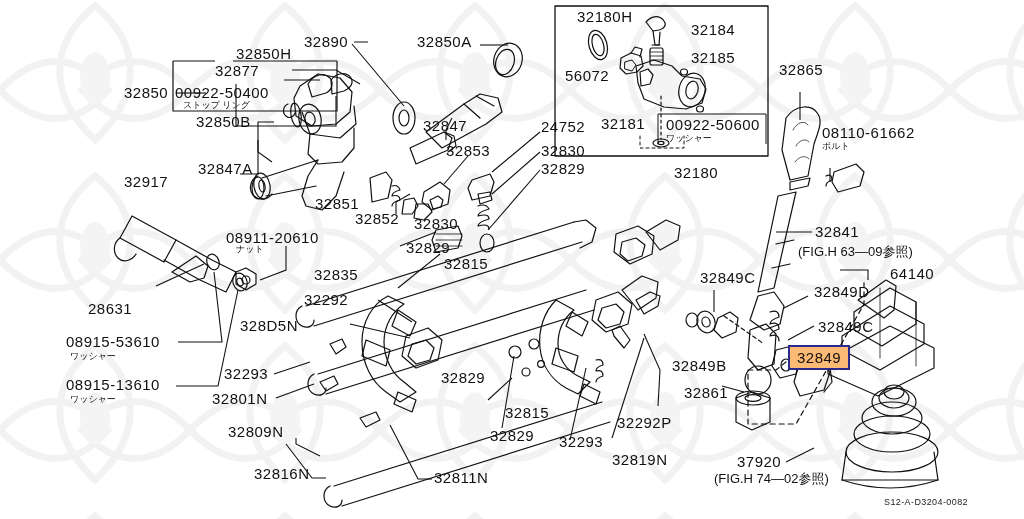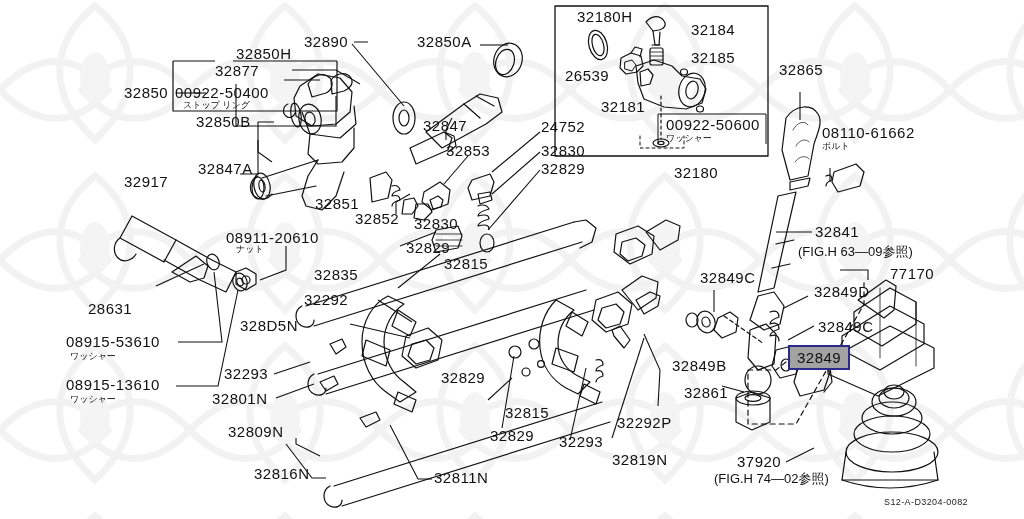--- a/index.html
+++ b/index.html
@@ -14,21 +14,21 @@
   #artwork{position:absolute;inset:0;}
   .lbl{
     position:absolute;white-space:nowrap;color:#111;
     font-family:"Liberation Sans",sans-serif;
     font-size:15px;letter-spacing:.5px;line-height:1;
   }
   .lbl.jp{font-size:9px;letter-spacing:0;}
   .lbl.fig{font-size:13px;letter-spacing:0;}
   .lbl.code{font-size:9px;letter-spacing:.4px;color:#222;}
   .hl{
-    position:absolute;background:#a3a3a3;border:2px solid #2a2a8c;
+    position:absolute;background:#fdba74;border:2px solid #2a2a8c;
     color:#111;font-size:15px;letter-spacing:.5px;
     padding:2px 7px;line-height:1.15;
   }
 </style>
 </head>
 <body>
 
 <div id="stage">
 
   <svg id="watermark" viewBox="0 0 1024 519" xmlns="http://www.w3.org/2000/svg">
@@ -312,35 +312,35 @@
   <div class="lbl" style="left:441px;top:370px">32829</div>
   <div class="lbl" style="left:490px;top:428px">32829</div>
   <div class="lbl" style="left:505px;top:405px">32815</div>
   <div class="lbl" style="left:559px;top:434px">32293</div>
   <div class="lbl" style="left:612px;top:452px">32819N</div>
   <div class="lbl" style="left:617px;top:415px">32292P</div>
 
   <div class="lbl" style="left:577px;top:9px">32180H</div>
   <div class="lbl" style="left:691px;top:22px">32184</div>
   <div class="lbl" style="left:691px;top:50px">32185</div>
-  <div class="lbl" style="left:565px;top:68px">26539</div>
-  <div class="lbl" style="left:601px;top:99px">32181</div>
+  <div class="lbl" style="left:565px;top:68px">56072</div>
+  <div class="lbl" style="left:601px;top:116px">32181</div>
   <div class="lbl" style="left:666px;top:117px">00922-50600</div>
   <div class="lbl jp" style="left:666px;top:134px">ワッシャー</div>
   <div class="lbl" style="left:674px;top:165px">32180</div>
   <svg style="position:absolute;left:656px;top:112px" width="116" height="36">
     <path d="M2 2 L2 32 M2 2 L110 2 M110 2 L110 32" stroke="#111" fill="none" stroke-width="1"></path>
   </svg>
 
   <div class="lbl" style="left:779px;top:62px">32865</div>
   <div class="lbl" style="left:822px;top:125px">08110-61662</div>
   <div class="lbl jp" style="left:822px;top:142px">ボルト</div>
   <div class="lbl" style="left:815px;top:224px">32841</div>
   <div class="lbl fig" style="left:798px;top:245px">(FIG.H 63—09参照)</div>
-  <div class="lbl" style="left:890px;top:266px">77170</div>
+  <div class="lbl" style="left:890px;top:266px">64140</div>
   <div class="lbl" style="left:700px;top:270px">32849C</div>
   <div class="lbl" style="left:814px;top:284px">32849D</div>
   <div class="lbl" style="left:818px;top:319px">32849C</div>
   <div class="hl" style="left:788px;top:345px">32849</div>
   <div class="lbl" style="left:672px;top:358px">32849B</div>
   <div class="lbl" style="left:684px;top:385px">32861</div>
   <div class="lbl" style="left:737px;top:454px">37920</div>
   <div class="lbl fig" style="left:714px;top:472px">(FIG.H 74—02参照)</div>
 
   <div class="lbl code" style="left:884px;top:498px">S12-A-D3204-0082</div>

